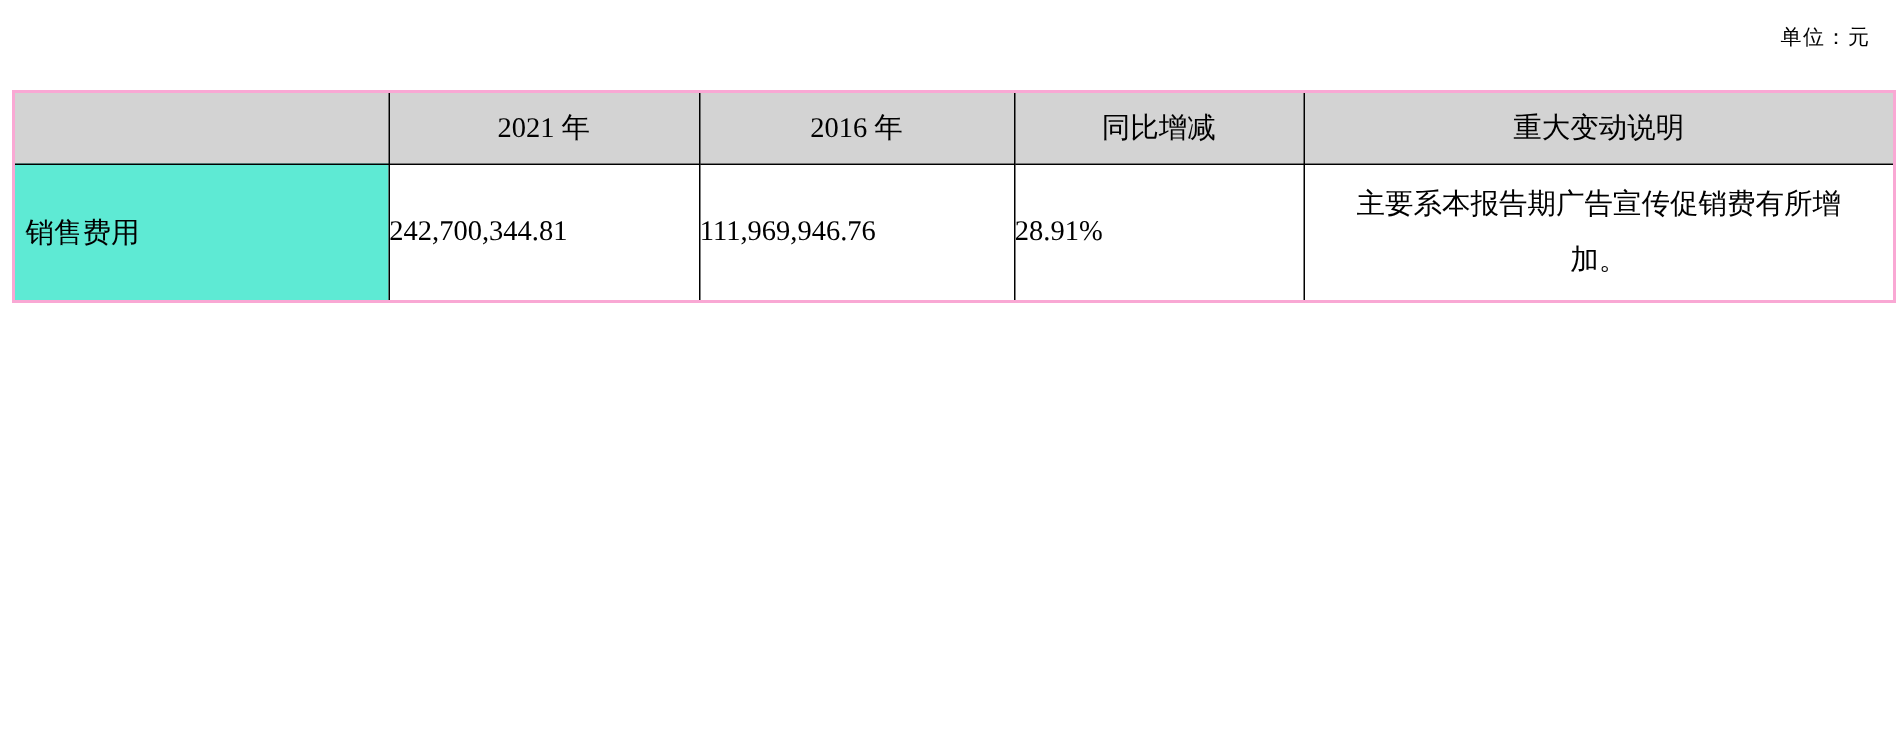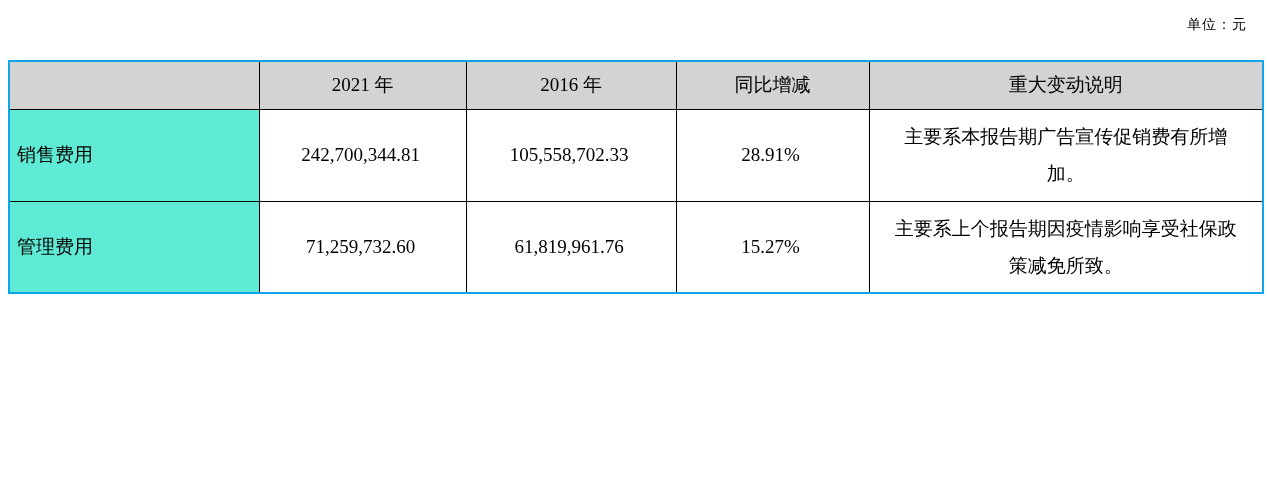--- a/index.html
+++ b/index.html
@@ -18,41 +18,41 @@
     font-size: 14px;
     letter-spacing: 1px;
   }
 
   table.fin-table {
     position: absolute;
     left: 8px; top: 60px;
     width: 1254px;
     border-collapse: collapse;
     table-layout: fixed;
-    border: 2px solid #0ea5e9;
+    border: 2px solid #f9a8d4;
   }
   .fin-table th, .fin-table td {
     border: 1px solid #000000;
     font-size: 19px;
     font-weight: normal;
     vertical-align: middle;
   }
   .fin-table thead th {
     height: 48px;
     background: #d3d3d3;
     text-align: center;
   }
   .fin-table tbody tr { height: 92px; }
   td.cell-label {
     background: #5eead4;
     text-align: left;
     padding-left: 7px;
   }
   td.cell-num {
-    text-align: center;
+    text-align: left;
     padding-right: 4px;
   }
   td.cell-note {
     text-align: center;
     padding: 4px 20px;
     line-height: 1.95;
   }
 </style>
 </head>
 <body>
@@ -75,27 +75,20 @@
         <th>2021 年</th>
         <th>2016 年</th>
         <th>同比增减</th>
         <th>重大变动说明</th>
       </tr>
     </thead>
     <tbody>
       <tr>
         <td class="cell-label">销售费用</td>
         <td class="cell-num">242,700,344.81</td>
-        <td class="cell-num">105,558,702.33</td>
+        <td class="cell-num">111,969,946.76</td>
         <td class="cell-num">28.91%</td>
         <td class="cell-note">主要系本报告期广告宣传促销费有所增加。</td>
-      </tr>
-      <tr>
-        <td class="cell-label">管理费用</td>
-        <td class="cell-num">71,259,732.60</td>
-        <td class="cell-num">61,819,961.76</td>
-        <td class="cell-num">15.27%</td>
-        <td class="cell-note">主要系上个报告期因疫情影响享受社保政策减免所致。</td>
       </tr>
     </tbody>
   </table>
 
 </div>
 
 </body></html>

